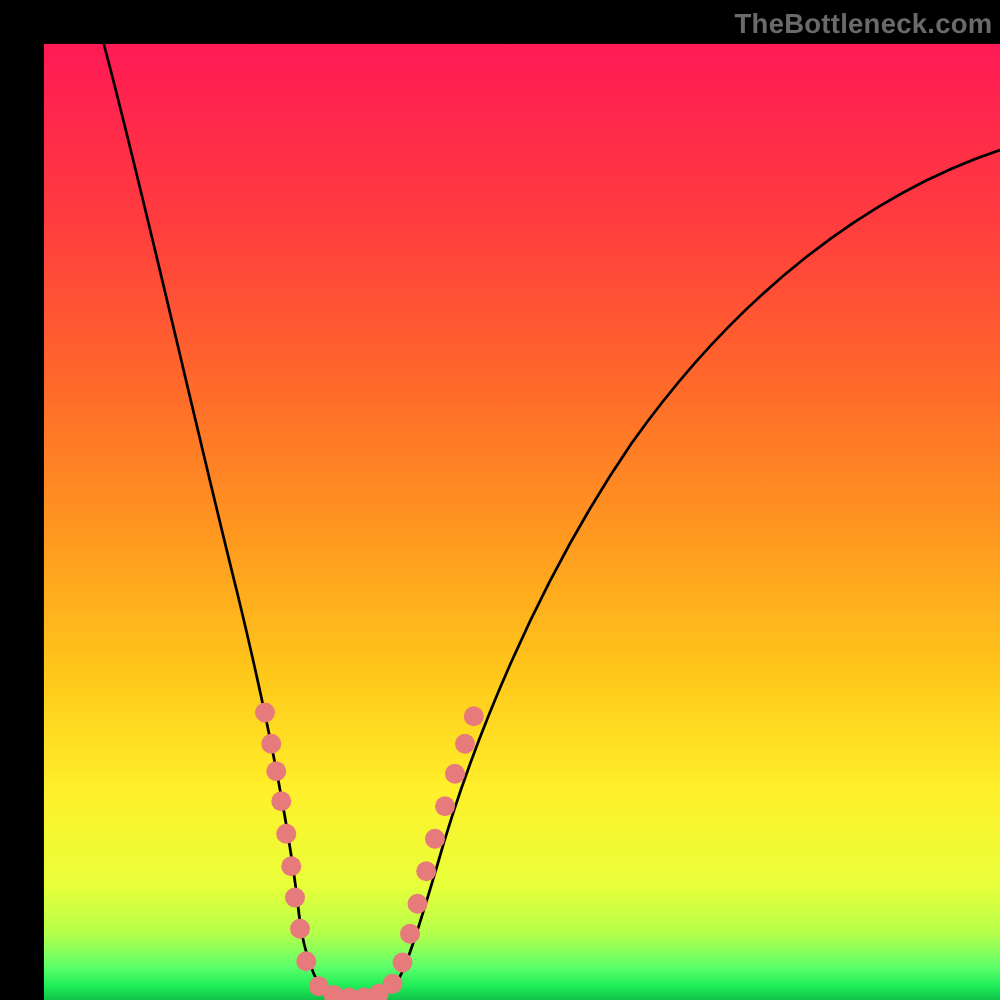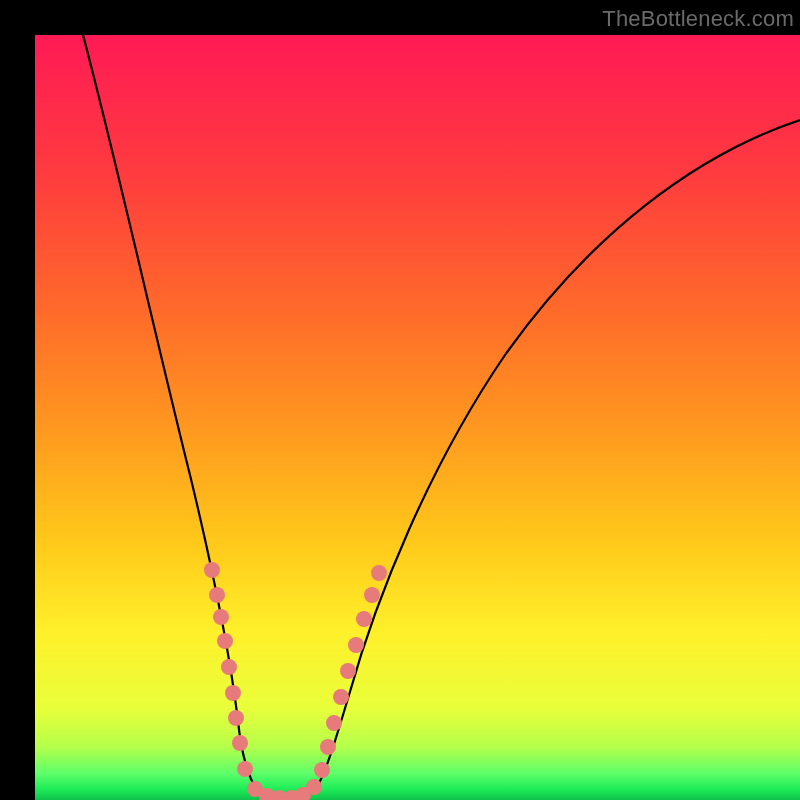--- a/index.html
+++ b/index.html
@@ -33,21 +33,21 @@
     inset: 0;
     overflow: visible;
   }
   .watermark {
     position: absolute;
     top: 6px;
     right: 6px;
     color: #6a6a6a;
     font-size: 22px;
     letter-spacing: 0.2px;
-    font-weight: 400;
+    font-weight: 700;
     user-select: none;
   }
 </style>
 </head>
 <body>
 
 <div class="stage">
 
   <div class="watermark" style="color: rgb(106, 106, 106);">TheBottleneck.com</div>
 

